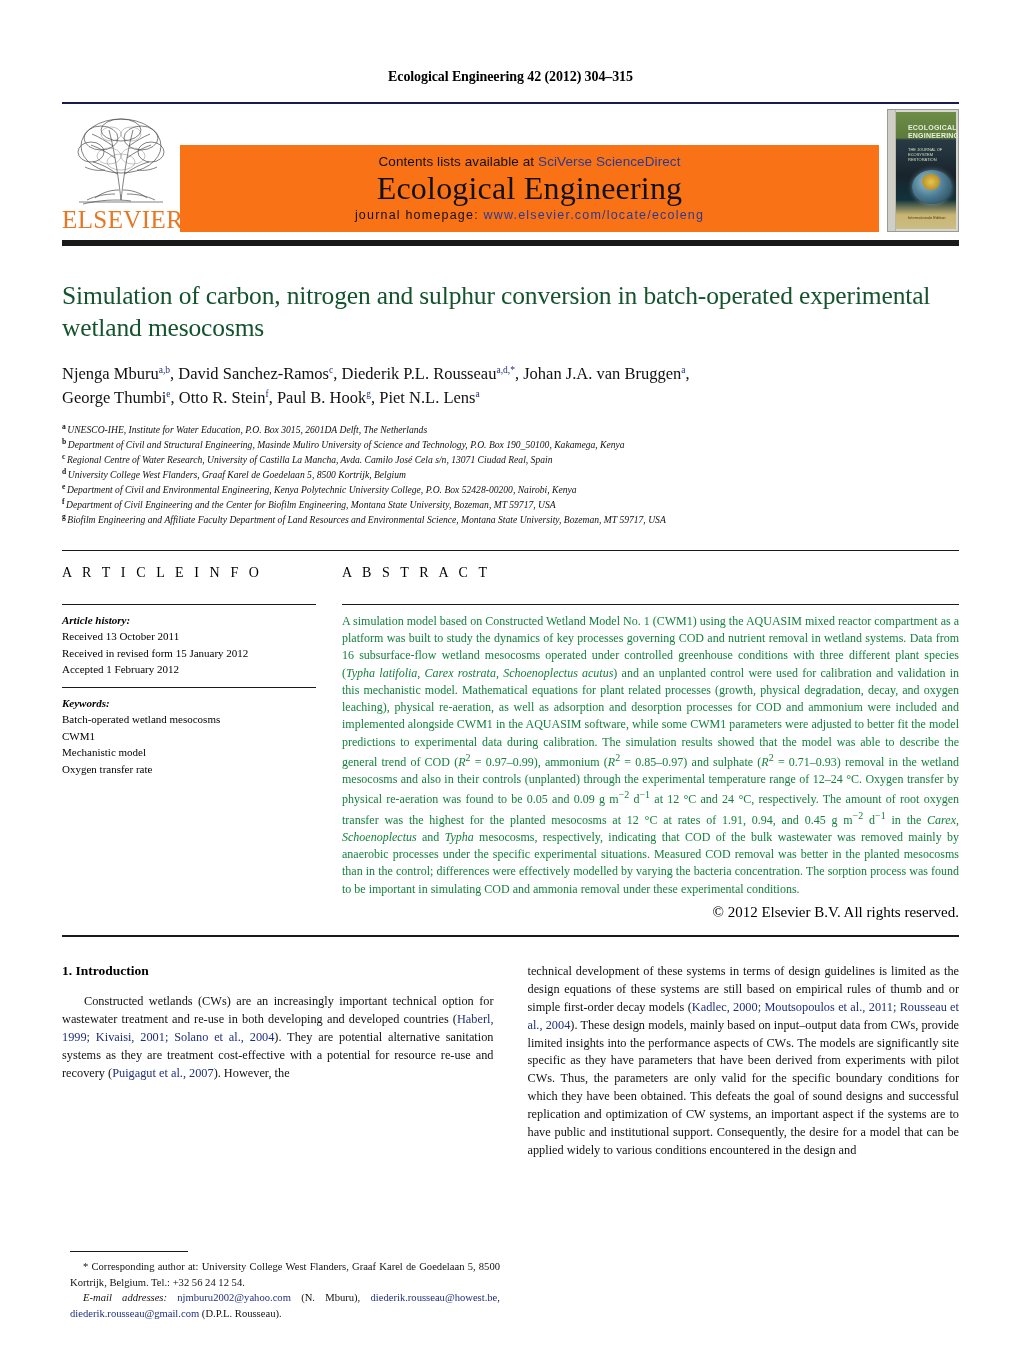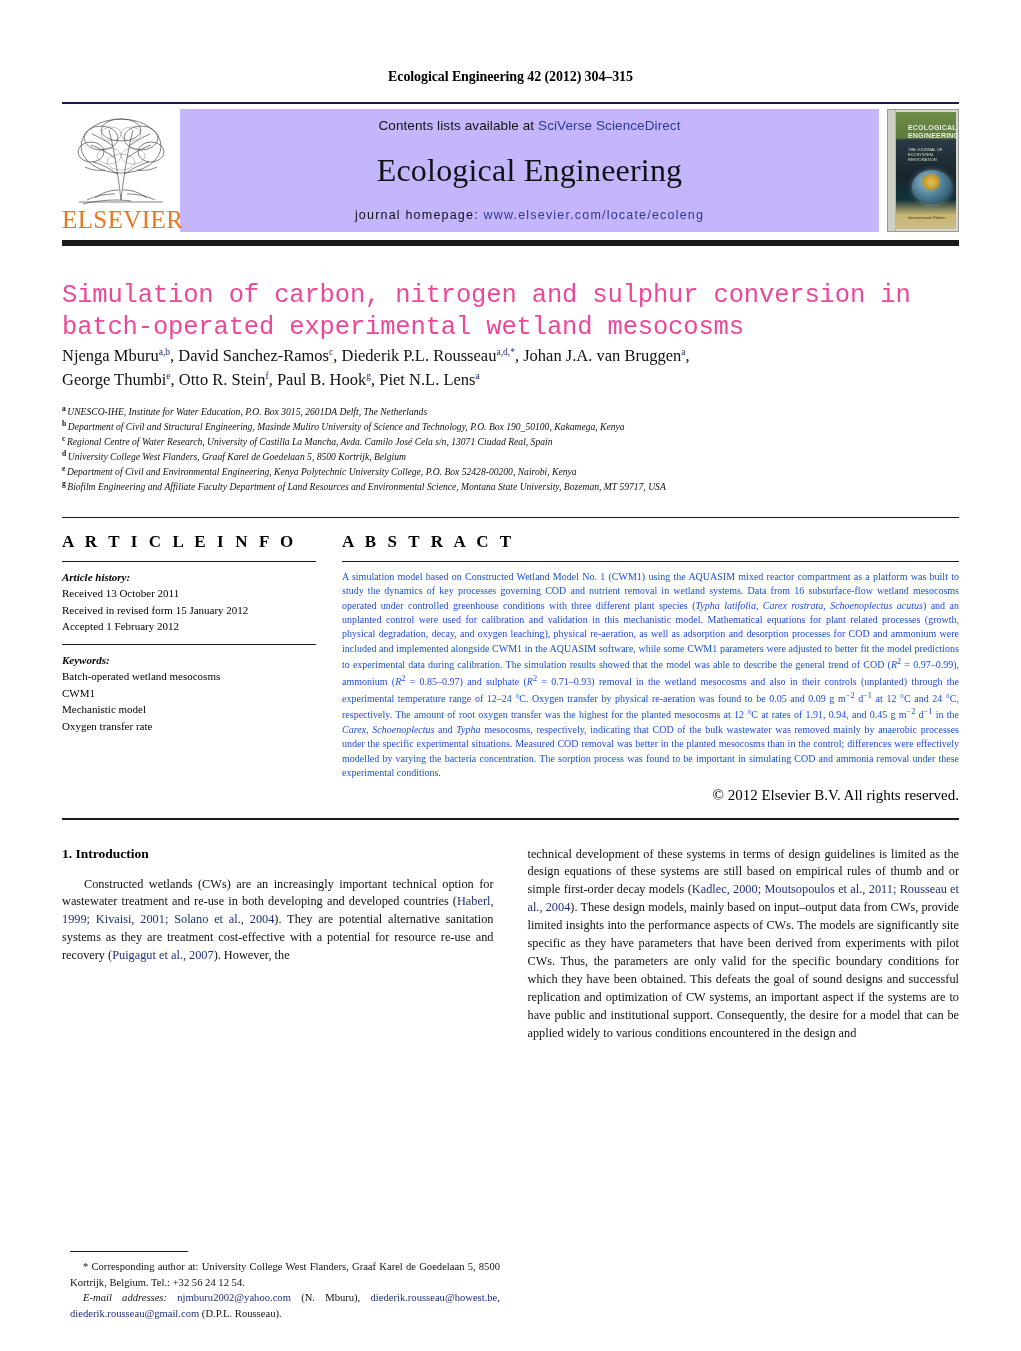--- a/index.html
+++ b/index.html
@@ -59,27 +59,28 @@
     font-family: "Liberation Serif", serif;
     color: #e87722;
     font-size: 25px;
     letter-spacing: 0.4px;
     text-align: center;
     line-height: 1;
     font-weight: normal;
   }
   .header-center {
     flex: 1 1 auto;
-    background: #c4b5fd;
+    background: #f97316;
     display: flex;
     flex-direction: column;
     justify-content: space-between;
     align-items: center;
     padding: 9px 0 10px 0;
     box-sizing: border-box;
+    margin-top: 36px;
   }
   .contents-line {
     font-family: "Liberation Sans", sans-serif;
     font-size: 13.5px;
     color: #111;
     letter-spacing: 0.1px;
   }
   .contents-line .sd {
     color: #2b3a8f;
   }
@@ -141,32 +142,33 @@
   .header-rule-bottom {
     border-top: 6px solid #1a1a1a;
     margin: 8px 62px 0 62px;
   }
 
   
   .titleblock {
     margin: 34px 62px 0 62px;
   }
   h1.article-title {
-    font-family: Liberation Mono, monospace;
+    font-family: Liberation Serif, serif;
     font-size: 25.5px;
     line-height: 1.26;
     font-weight: normal;
     margin: 0;
     letter-spacing: -0.15px;
-    color: #ec4899;
+    color: #14532d;
   }
   .authors {
     font-family: "Liberation Serif", serif;
     font-size: 16.5px;
     line-height: 1.42;
+    margin-top: 18px;
     color: #111;
   }
   .authors sup {
     font-size: 9.5px;
     color: #1f2f7a;
     vertical-align: super;
     line-height: 0;
   }
   .affils {
     margin-top: 14px;
@@ -198,46 +200,46 @@
     padding-right: 18px;
     box-sizing: border-box;
   }
   .col-abs {
     flex: 1 1 auto;
     padding-left: 8px;
     box-sizing: border-box;
   }
   .sec-head {
     font-family: "Liberation Serif", serif;
-    font-weight: bold;
-    font-size: 17px;
+    font-weight: normal;
+    font-size: 14px;
     letter-spacing: 3.6px;
     margin-top: 14px;
-    margin-bottom: 9px;
+    margin-bottom: 23px;
   }
   .thin-rule { border-top: 1px solid #1a1a1a; }
   .info-group {
     font-family: "Liberation Serif", serif;
     font-size: 11px;
     line-height: 1.5;
     padding-top: 7px;
     padding-bottom: 9px;
   }
   .info-group .lab {
     font-style: italic;
     font-weight: bold;
     display: block;
   }
   .abs-body {
     font-family: "Liberation Serif", serif;
-    font-size: 10px;
+    font-size: 12px;
     line-height: 1.44;
     text-align: justify;
     padding-top: 8px;
-    color: #1d4ed8;
+    color: #15803d;
   }
   .abs-body i { font-style: italic; }
   .abs-copy {
     text-align: right;
     font-family: "Liberation Serif", serif;
     font-size: 15px;
     margin-top: 6px;
   }
   .rule-after-abs {
     margin: 14px 62px 0 62px;
@@ -372,20 +374,21 @@
     <div class="authors">
       <span><span>Njenga Mburu</span><sup>a,b</sup></span><span>, </span><span><span>David Sanchez-Ramos</span><sup>c</sup></span><span>, </span><span><span>Diederik P.L. Rousseau</span><sup>a,d,*</sup></span><span>, </span><span><span>Johan J.A. van Bruggen</span><sup>a</sup></span><span>,<br></span><span><span>George Thumbi</span><sup>e</sup></span><span>, </span><span><span>Otto R. Stein</span><sup>f</sup></span><span>, </span><span><span>Paul B. Hook</span><sup>g</sup></span><span>, </span><span><span>Piet N.L. Lens</span><sup>a</sup></span>
     </div>
 
     <div class="affils">
       <div><span class="mark">a</span><span>UNESCO-IHE, Institute for Water Education, P.O. Box 3015, 2601DA Delft, The Netherlands</span></div>
       <div><span class="mark">b</span><span>Department of Civil and Structural Engineering, Masinde Muliro University of Science and Technology, P.O. Box 190_50100, Kakamega, Kenya</span></div>
       <div><span class="mark">c</span><span>Regional Centre of Water Research, University of Castilla La Mancha, Avda. Camilo José Cela s/n, 13071 Ciudad Real, Spain</span></div>
       <div><span class="mark">d</span><span>University College West Flanders, Graaf Karel de Goedelaan 5, 8500 Kortrijk, Belgium</span></div>
       <div><span class="mark">e</span><span>Department of Civil and Environmental Engineering, Kenya Polytechnic University College, P.O. Box 52428-00200, Nairobi, Kenya</span></div>
+      <div><span class="mark">f</span><span>Department of Civil Engineering and the Center for Biofilm Engineering, Montana State University, Bozeman, MT 59717, USA</span></div>
       <div><span class="mark">g</span><span>Biofilm Engineering and Affiliate Faculty Department of Land Resources and Environmental Science, Montana State University, Bozeman, MT 59717, USA</span></div>
     </div>
   </div>
 
   <div class="info-abs">
 
     <div class="col-info">
       <div class="sec-head">A R T I C L E  I N F O</div>
       <div class="thin-rule"></div>
       <div class="info-group">

